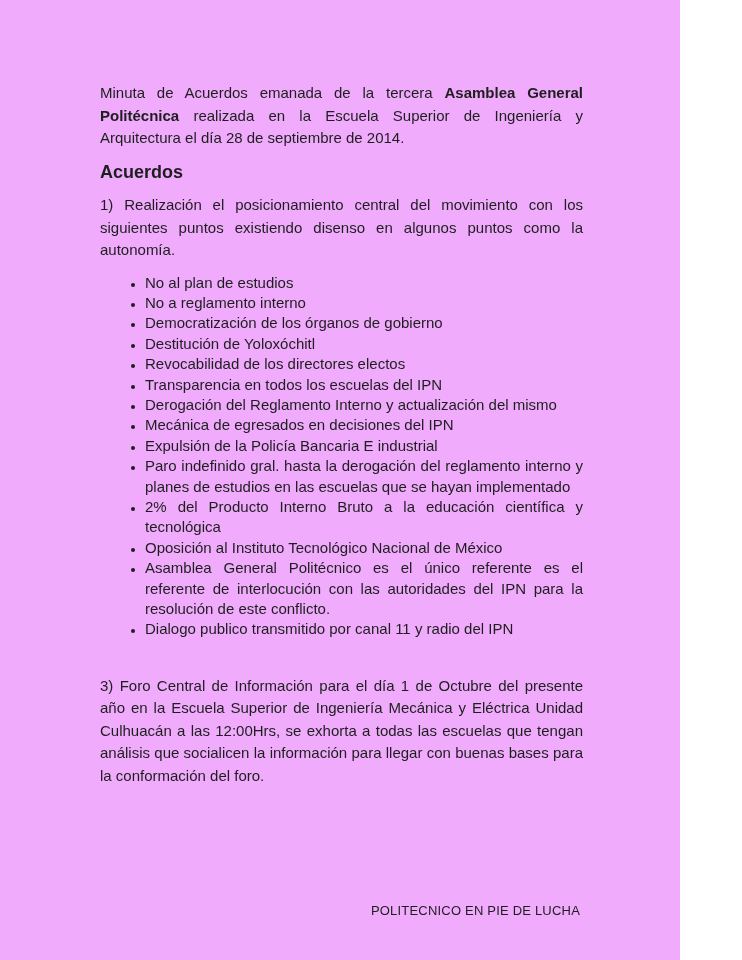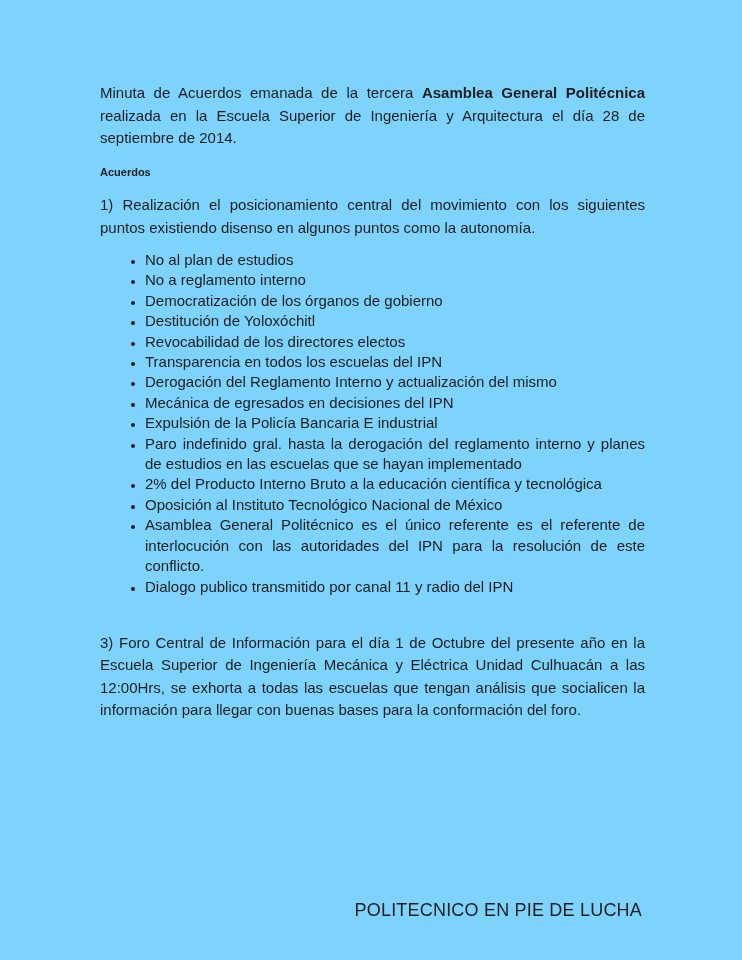--- a/index.html
+++ b/index.html
@@ -2,60 +2,60 @@
 <html><head>
 <meta charset="utf-8">
 <style>
   html, body {
     margin: 0;
     padding: 0;
     background: #ffffff;
   }
   .page {
     position: relative;
-    width: 742px;
+    width: 680px;
     height: 960px;
     box-sizing: border-box;
-    background: #7dd3fc;
+    background: #f0abfc;
     padding: 82px 97px 4px 100px;
     font-family: "Liberation Sans", "DejaVu Sans", sans-serif;
     font-size: 15px;
     line-height: 22.5px;
     color: #1e1e1e;
     overflow: hidden;
   }
   .para {
     margin: 0 0 11px 0;
     text-align: justify;
   }
   .heading {
     margin: 0 0 11px 0;
     font-weight: bold;
-    font-size: 11px;
+    font-size: 18px;
     line-height: 22.5px;
   }
   ul.bullet-list {
     margin: 0 0 35px 0;
     padding: 0 0 0 45px;
     list-style: disc outside;
     line-height: 20.4px;
   }
   ul.bullet-list li {
     margin: 0;
     padding: 0;
     text-align: justify;
   }
   ul.bullet-list li::marker {
     font-size: 12px;
   }
   .footer-line {
     position: absolute;
     right: 100px;
     bottom: 42px;
-    font-size: 18px;
+    font-size: 13px;
     line-height: 15px;
     letter-spacing: 0.2px;
     color: #1e1e1e;
   }
 </style>
 </head>
 <body>
 
 <div class="page">
 

